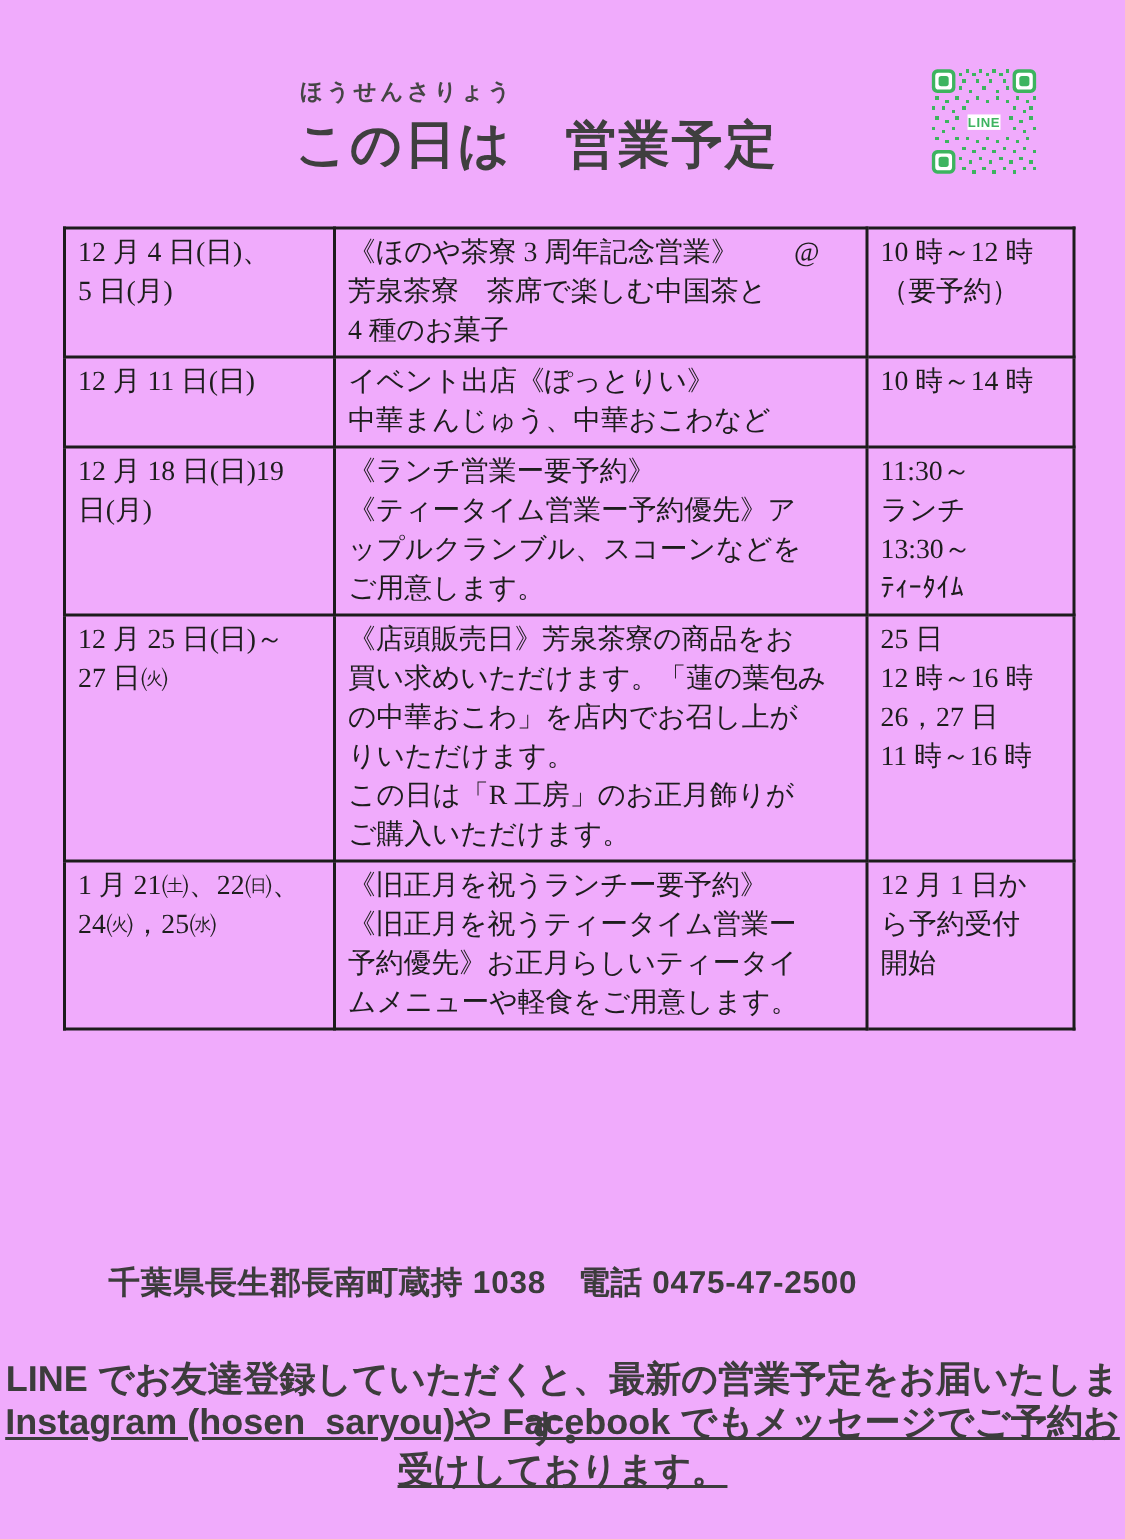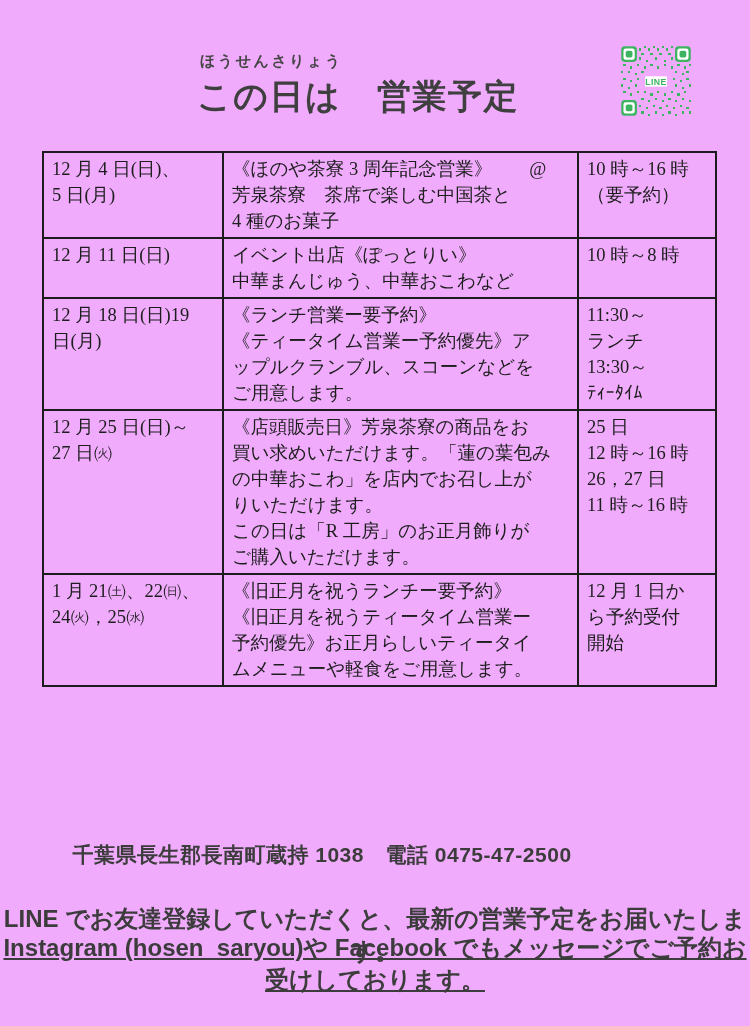--- a/index.html
+++ b/index.html
@@ -134,28 +134,28 @@
         <col class="col-desc">
         <col class="col-time">
     </colgroup>
     <tbody>
       <tr>
         <td>12 月 4 日(日)、
 5 日(月)</td>
         <td>《ほのや茶寮 3 周年記念営業》　　@
 芳泉茶寮　茶席で楽しむ中国茶と
 4 種のお菓子</td>
-        <td>10 時～16 時
+        <td>10 時～12 時
 （要予約）</td>
       </tr>
       <tr>
         <td>12 月 11 日(日)</td>
         <td>イベント出店《ぽっとりい》
 中華まんじゅう、中華おこわなど</td>
-        <td>10 時～8 時</td>
+        <td>10 時～14 時</td>
       </tr>
       <tr>
         <td>12 月 18 日(日)19
 日(月)</td>
         <td>《ランチ営業ー要予約》
 《ティータイム営業ー予約優先》ア
 ップルクランブル、スコーンなどを
 ご用意します。</td>
         <td>11:30～
 ランチ

